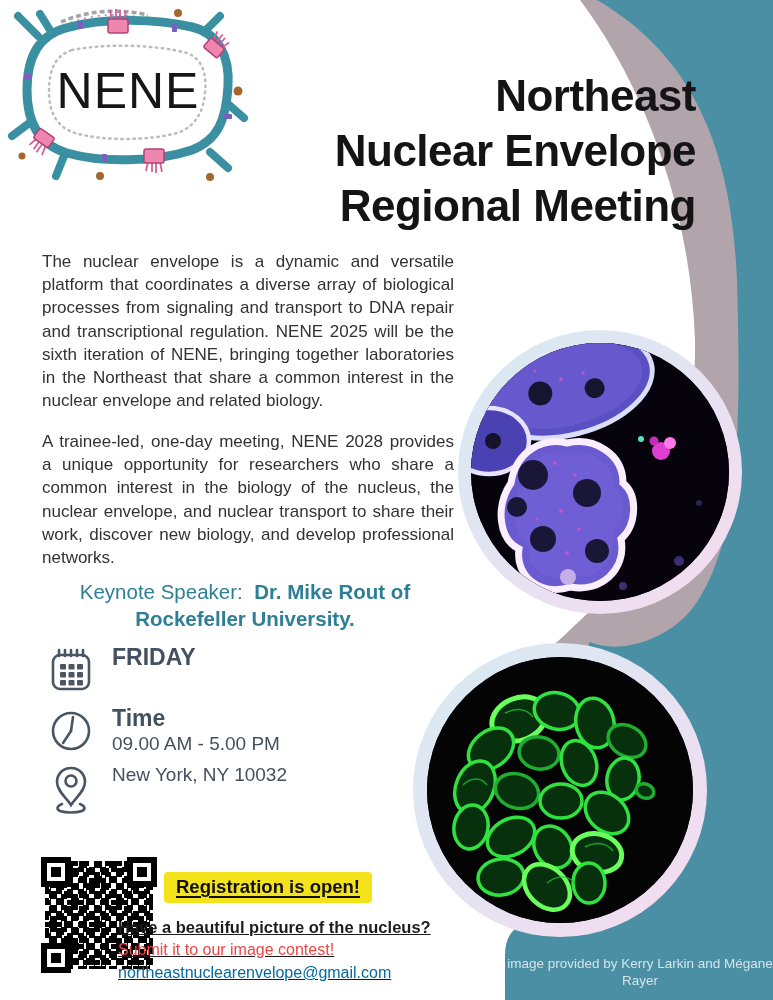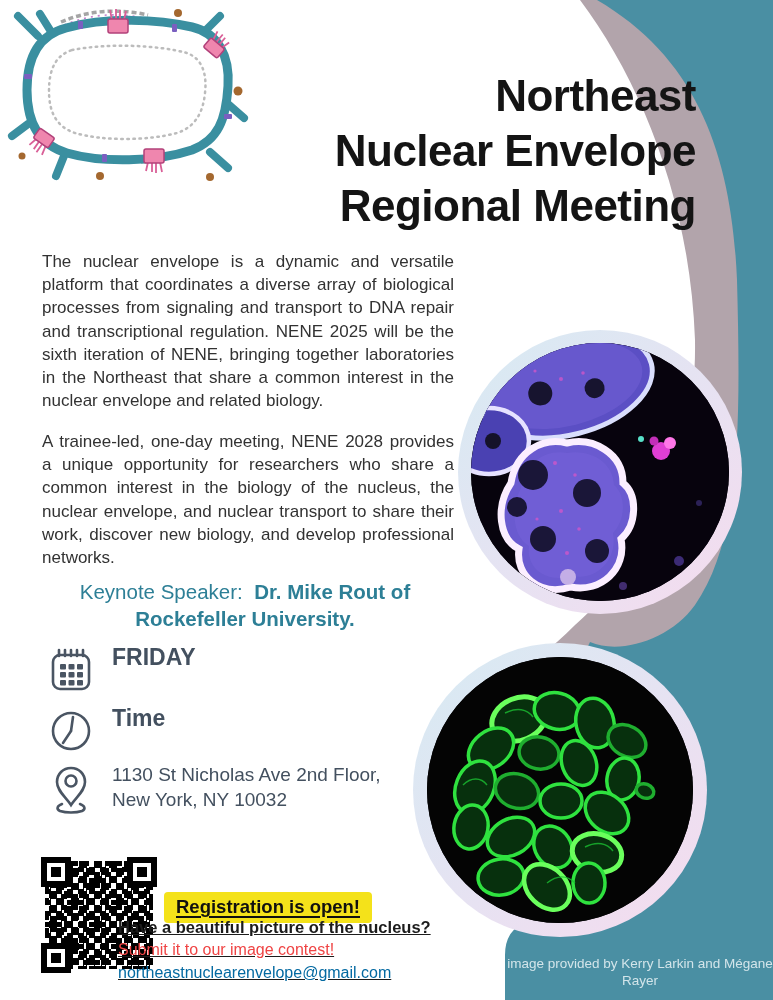--- a/index.html
+++ b/index.html
@@ -60,21 +60,21 @@
       repeating-conic-gradient(#000 0% 25%, transparent 0% 50%) 0px 0px/11px 11px,
       repeating-conic-gradient(#000 0% 25%, transparent 0% 50%) 4px 7px/15px 15px,
       #fff;
   }
   .finder{position:absolute;width:30px;height:30px;border:6px solid #000;background:#fff;box-sizing:border-box;}
   .finder::after{content:"";position:absolute;left:4px;top:4px;width:10px;height:10px;background:#000;}
   .finder.tl{left:0;top:0;} .finder.tr{right:0;top:0;} .finder.bl{left:0;bottom:0;}
 
   
   .reg{
-    position:absolute;left:164px;top:892px;
+    position:absolute;left:164px;top:872px;
     background:#F4E21A;border-radius:4px;padding:4px 12px 5px 12px;
     font-size:18.5px;font-weight:800;color:#101010;
     text-decoration:underline;text-decoration-thickness:2px;text-underline-offset:3px;
   }
   .contest{position:absolute;left:118px;top:916px;width:414px;text-align:left;color:#1c1c1c;text-decoration:underline;}
   .contest .q{font-size:16.5px;font-weight:800;line-height:23px;}
   .contest .cta{font-size:16px;line-height:22px;color:#ef4444;}
   .contest .mail{font-size:16px;line-height:23px;color:#0369a1;}
 
   
@@ -163,20 +163,21 @@
       </g>
 
       <g fill="#a4682f">
         <circle cx="172" cy="9" r="4"></circle>
         <circle cx="232" cy="87" r="4.5"></circle>
         <circle cx="204" cy="173" r="4"></circle>
         <circle cx="94" cy="172" r="4"></circle>
         <circle cx="16" cy="152" r="3.5"></circle>
       </g>
     </svg>
+    <div class="logo-text">NENE</div>
   </div>
 
   <div class="title">
     <div>Northeast</div>
     <div>Nuclear Envelope</div>
     <div>Regional Meeting</div>
   </div>
 
   <div class="para p1">The nuclear envelope is a dynamic and versatile platform that coordinates a diverse array of biological processes from signaling and transport to DNA repair and transcriptional regulation. NENE 2025 will be the sixth iteration of NENE, bringing together laboratories in the Northeast that share a common interest in the nuclear envelope and related biology.</div>
   <div class="para p2">A trainee-led, one-day meeting, NENE 2028 provides a unique opportunity for researchers who share a common interest in the biology of the nucleus, the nuclear envelope, and nuclear transport to share their work, discover new biology, and develop professional networks.</div>
@@ -216,35 +217,35 @@
       <svg width="42" height="46" viewBox="0 0 42 46" aria-hidden="true">
         <g stroke="#4a5563" fill="none" stroke-width="2.6" stroke-linecap="round">
           <circle cx="21" cy="23" r="18"></circle>
           <path d="M21,23 L23,9"></path>
           <path d="M21,23 L13,35"></path>
         </g>
       </svg>
     </span>
     <div class="txt">
       <div class="lbl">Time</div>
+      <div class="val">09.00 AM - 5.00 PM</div>
     </div>
   </div>
 
   <div class="row loc">
     <span class="icon">
       <svg width="42" height="52" viewBox="0 0 42 52" aria-hidden="true">
         <g stroke="#4a5563" fill="none" stroke-width="2.6" stroke-linecap="round">
           <path d="M21,4 C13,4 7,10 7,18 C7,27 16,33 21,41 C26,33 35,27 35,18 C35,10 29,4 21,4 Z"></path>
           <circle cx="21" cy="17" r="5.5"></circle>
           <path d="M12,40 C7,42 6,45 10,47 C16,49 26,49 32,47 C36,45 35,42 30,40"></path>
         </g>
       </svg>
     </span>
     <div class="txt">
-      <div class="val">1130 St Nicholas Ave 2nd Floor,</div>
       <div class="val">New York, NY 10032</div>
     </div>
   </div>
 
   <div class="qr">
     <div class="noise"></div>
     <div class="finder tl"></div>
     <div class="finder tr"></div>
     <div class="finder bl"></div>
   </div>

